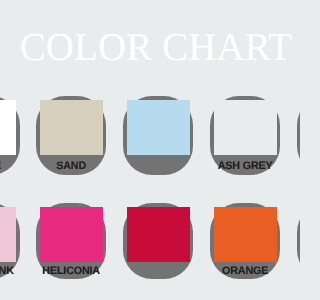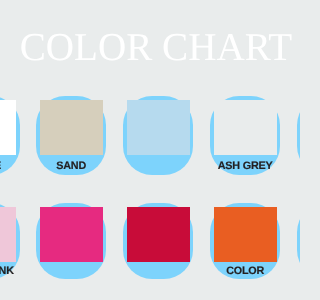--- a/index.html
+++ b/index.html
@@ -4,21 +4,21 @@
 <title>Color Chart</title>
 <style>
   html,body{margin:0;padding:0;}
   body{width:300px;height:300px;overflow:hidden;background:#e9ecec;
        font-family:"Liberation Sans",sans-serif;-webkit-font-smoothing:antialiased;text-rendering:geometricPrecision;}
   .page{position:relative;width:300px;height:300px;overflow:hidden;background:#e9ecec;}
   .title{position:absolute;left:0;top:27.6px;width:312px;text-align:center;
          font-family:"Liberation Serif",serif;font-weight:400;font-size:39.5px;
          letter-spacing:0px;color:#ffffff;line-height:1;white-space:nowrap;
          transform:scaleX(0.99) translateZ(0);transform-origin:156.2px 50%;}
-  .card{position:absolute;background:#7dd3fc;border-radius:29px;}
+  .card{position:absolute;background:#737373;border-radius:29px;}
   .sw{position:absolute;left:3.8px;right:3.4px;top:4.6px;height:54.4px;}
   .lbl{position:absolute;left:0;right:0;height:19px;line-height:19px;
        text-align:center;font-weight:700;font-size:10.8px;letter-spacing:-0.2px;
        color:#231f20;white-space:nowrap;transform:translateZ(0);-webkit-text-stroke:0.18px #231f20;}
 </style>
 </head>
 <body>
 
 <div class="page">
   <div class="title">COLOR CHART</div>
@@ -40,25 +40,26 @@
       </div>
       <div class="card" style="left: 296.8px; top: 95.8px; width: 70.7px; height: 79.5px;">
         <div class="lbl" style="top: 60.9px;"></div>
       </div>
       <div class="card" style="left: -51.2px; top: 202.5px; width: 70.7px; height: 76.9px;">
         <div class="sw" style="background: rgb(239, 199, 217); top: 4.8px; height: 54.3px;"></div>
         <div class="lbl" style="top: 59.1px;">LIGHT PINK</div>
       </div>
       <div class="card" style="left: 35.8px; top: 202.5px; width: 70.7px; height: 76.9px;">
         <div class="sw" style="background: rgb(230, 42, 128); top: 4.8px; height: 54.3px;"></div>
+        <div class="lbl" style="top: 59.1px;">HELICONIA</div>
       </div>
       <div class="card" style="left: 122.8px; top: 202.5px; width: 70.7px; height: 76.9px;">
         <div class="sw" style="background: rgb(200, 12, 57); top: 4.8px; height: 54.3px;"></div>
       </div>
       <div class="card" style="left: 209.8px; top: 202.5px; width: 70.7px; height: 76.9px;">
         <div class="sw" style="background: rgb(233, 94, 34); top: 4.8px; height: 54.3px;"></div>
-        <div class="lbl" style="top: 59.1px;">COLOR</div>
+        <div class="lbl" style="top: 59.1px;">ORANGE</div>
       </div>
       <div class="card" style="left: 296.8px; top: 202.5px; width: 70.7px; height: 76.9px;">
         <div class="lbl" style="top: 59.1px;"></div>
       </div>
     </div>
 </div>
 
 </body></html>

